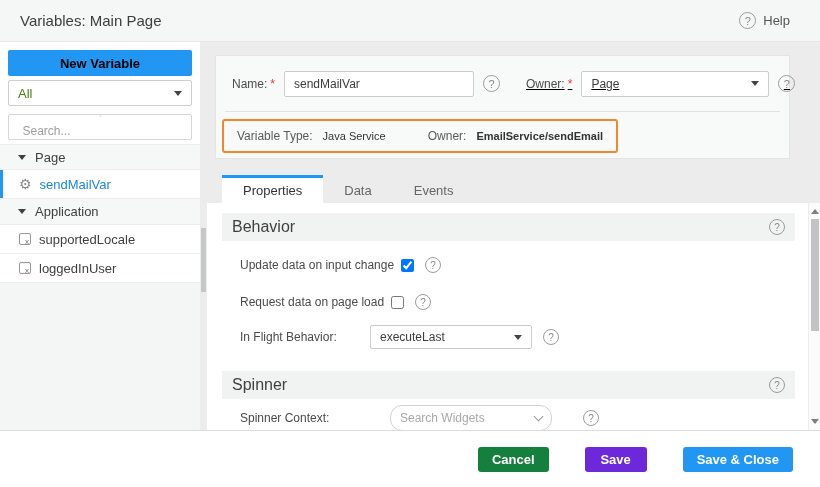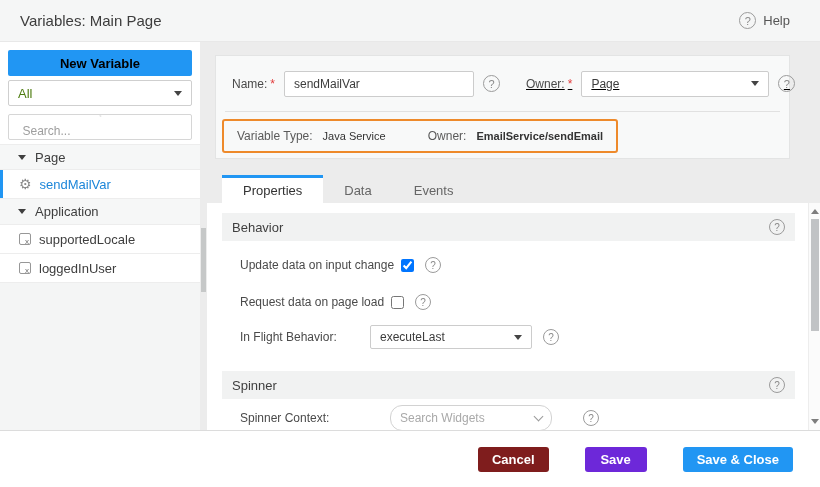--- a/index.html
+++ b/index.html
@@ -83,21 +83,21 @@
 
   .tabs { position: absolute; left: 15px; top: 133px; height: 28px; display: flex; }
   .tab { padding: 0 21px; display: flex; align-items: center; font-size: 13px; color: #666;
          cursor: pointer; border-top: 3px solid transparent; }
   .tab.active { background: #fff; border-top: 3px solid #2196f3; color: #333; }
 
   .content { position: absolute; left: 0; right: 0; top: 161px; bottom: 0; background: #fff; overflow: hidden; }
   .sec-bar { margin: 0 25px 0 15px; height: 28px; background: #f1f2f2; display: flex; align-items: center;
              padding: 0 10px; }
   .sec-bar.first { margin-top: 10px; }
-  .sec-title { font-size: 13px; color: #3f3f3f; }
+  .sec-title { font-size: 16px; color: #3f3f3f; }
   .sec-bar .help-ic { margin-left: auto; width: 16px; height: 16px; font-size: 10px; }
   .rows { padding-left: 33px; }
   .p-row { display: flex; align-items: center; }
   .p-row .help-ic { margin-left: 11px; width: 16px; height: 16px; font-size: 10px; }
   .p-label { font-size: 12px; color: #4a4a4a; white-space: nowrap; }
   .row-chk1 { margin-top: 16px; }
   .row-chk2 { margin-top: 21px; }
   .row-sel  { margin-top: 15px; }
   .p-row input[type="checkbox"] { width: 13px; height: 13px; margin: 0 0 0 7px; }
   .lbl-col { width: 130px; }
@@ -119,21 +119,21 @@
          border-left: 4px solid transparent; border-right: 4px solid transparent; }
   .arr-up { top: 6px; border-bottom: 5px solid #7d7d7d; }
   .arr-down { bottom: 6px; border-top: 5px solid #7d7d7d; }
 
   
   .footer { position: absolute; bottom: 0; left: 0; right: 0; height: 57px; background: #fff;
             border-top: 1px solid #dcdcdc; display: flex; align-items: center; justify-content: flex-end;
             padding-right: 27px; column-gap: 36px; }
   .f-btn { height: 25px; padding: 0 14px; min-width: 62px; border: none; border-radius: 3px;
            font-size: 13px; font-weight: bold; color: #fff; font-family: inherit; cursor: pointer; }
-  .btn-cancel { background: #7f1d1d; }
+  .btn-cancel { background: #15803d; }
   .btn-save { background: #6d28d9; }
   .btn-saveclose { background: #2196f3; }
 </style>
 </head>
 <body>
 
 <div class="screen">
 
   <div class="hdr">
     <span class="hdr-title">Variables: Main Page</span>

